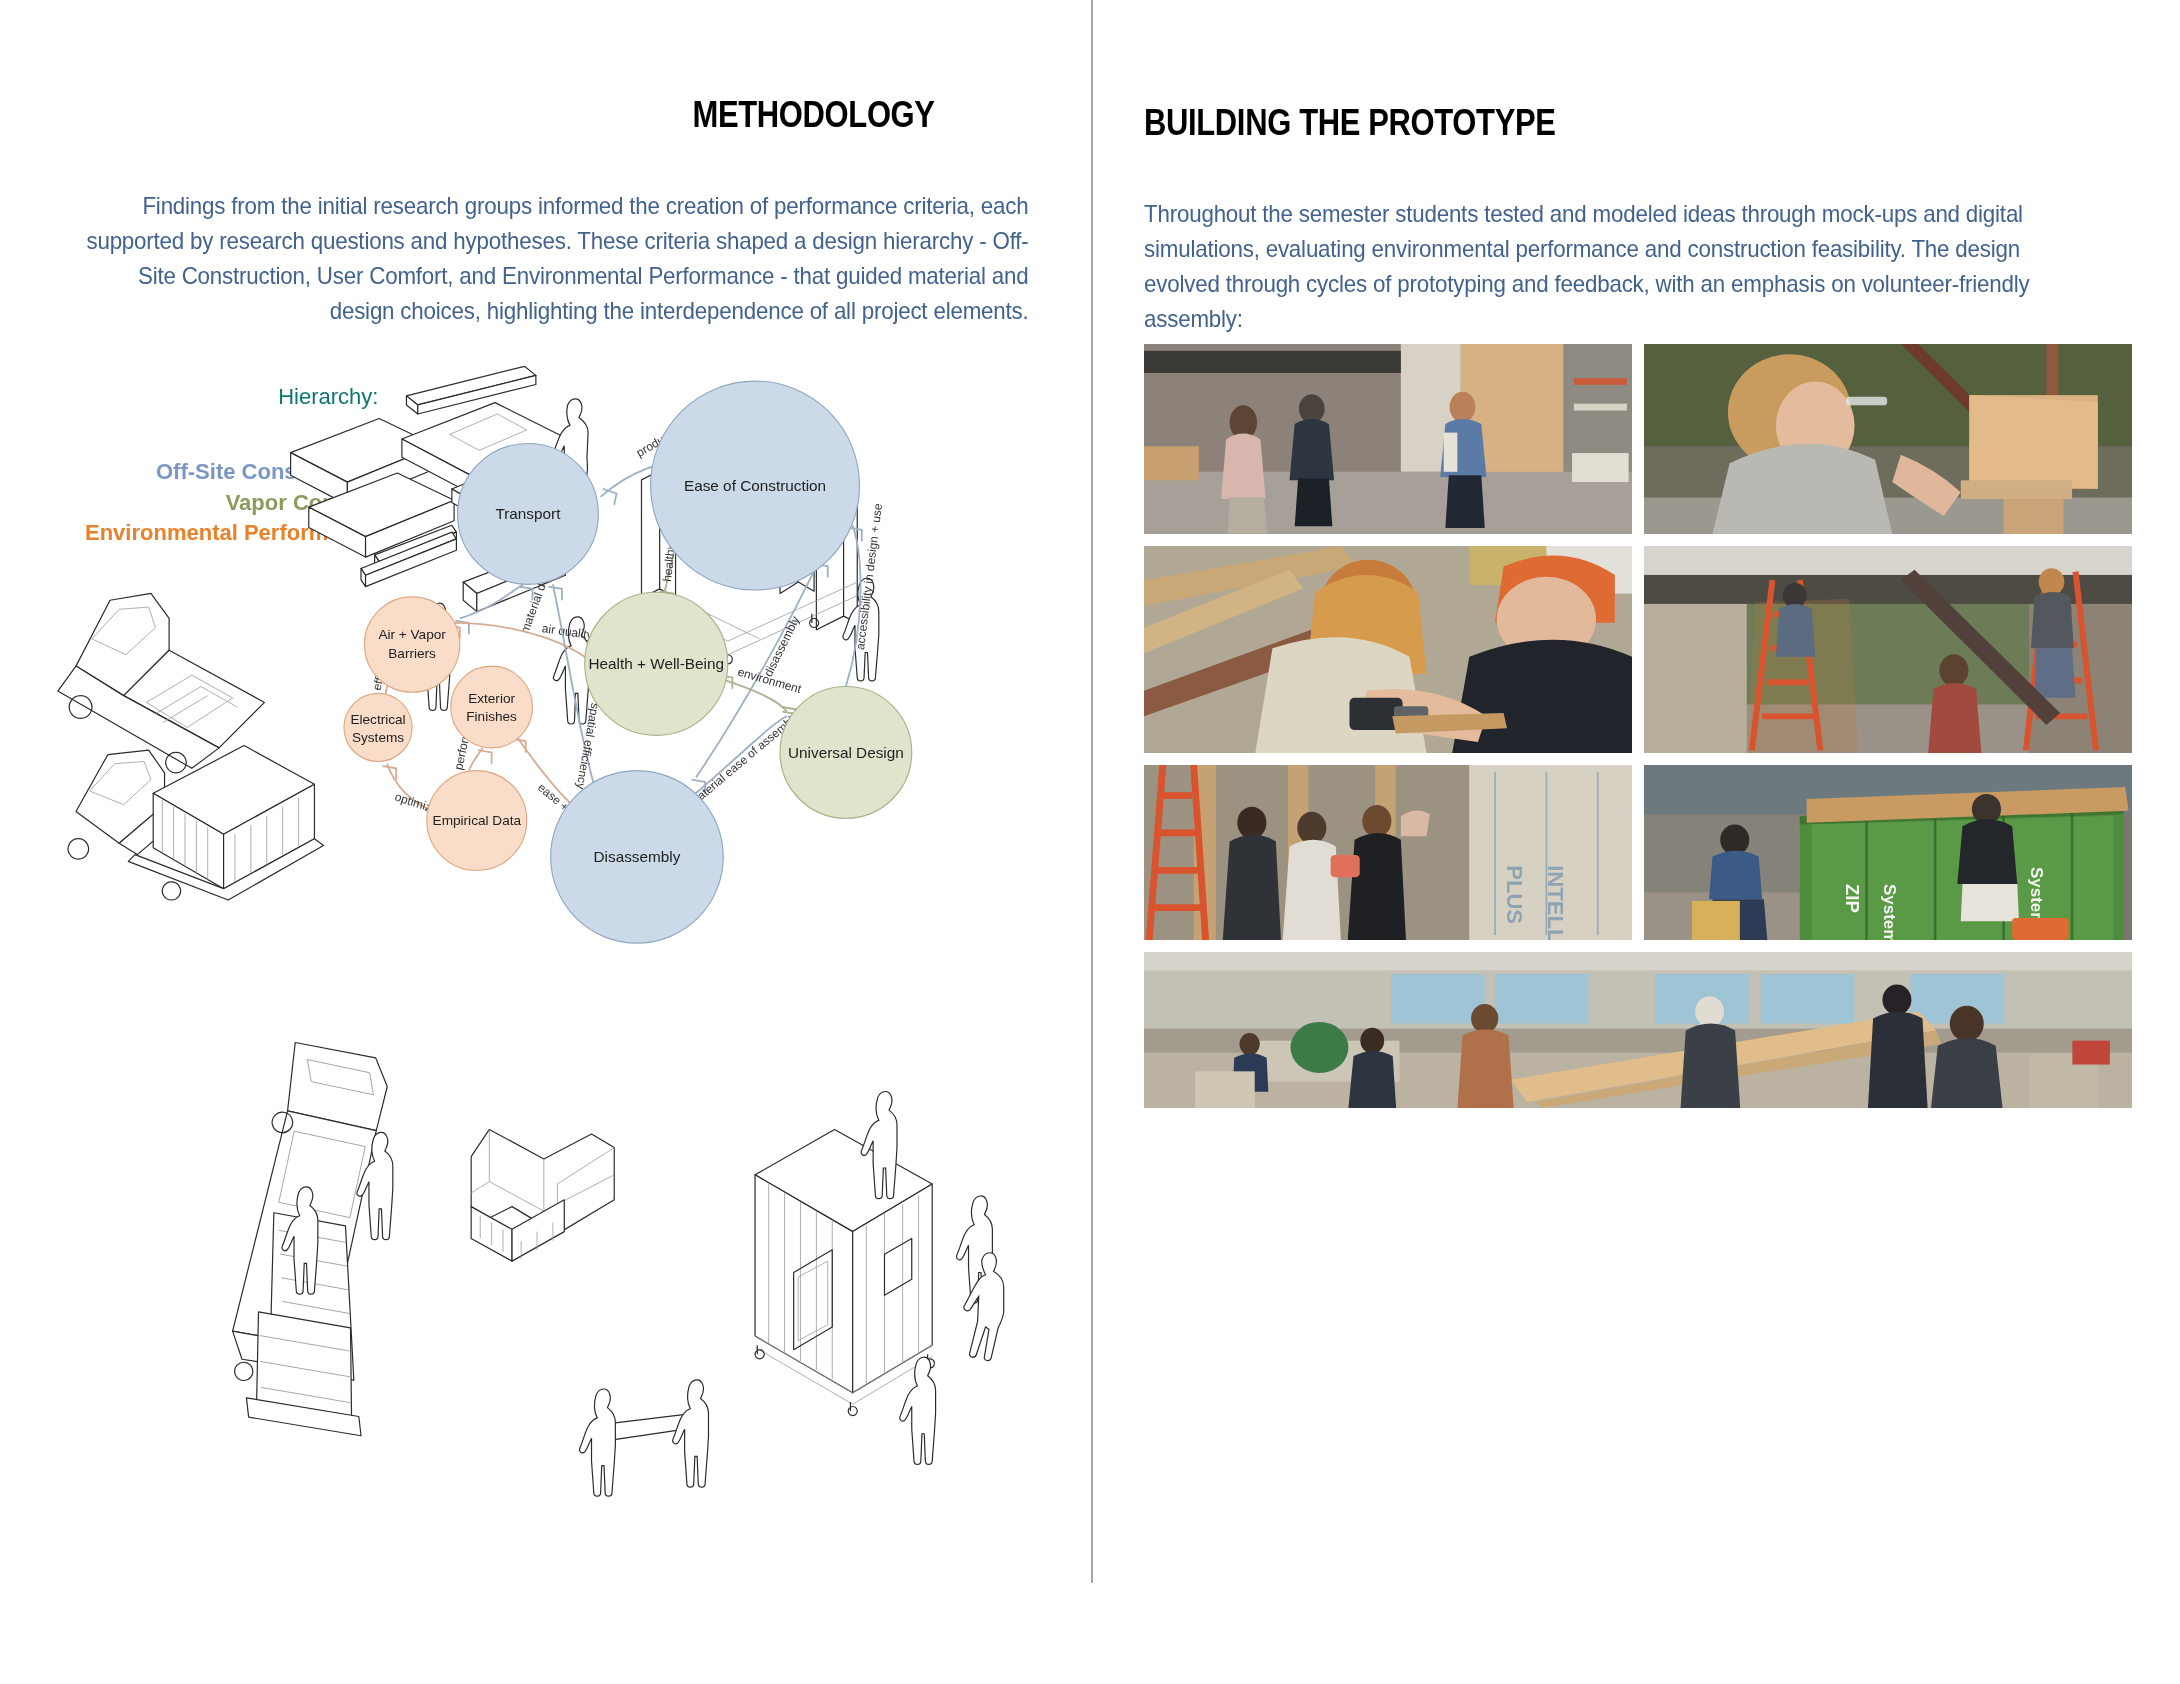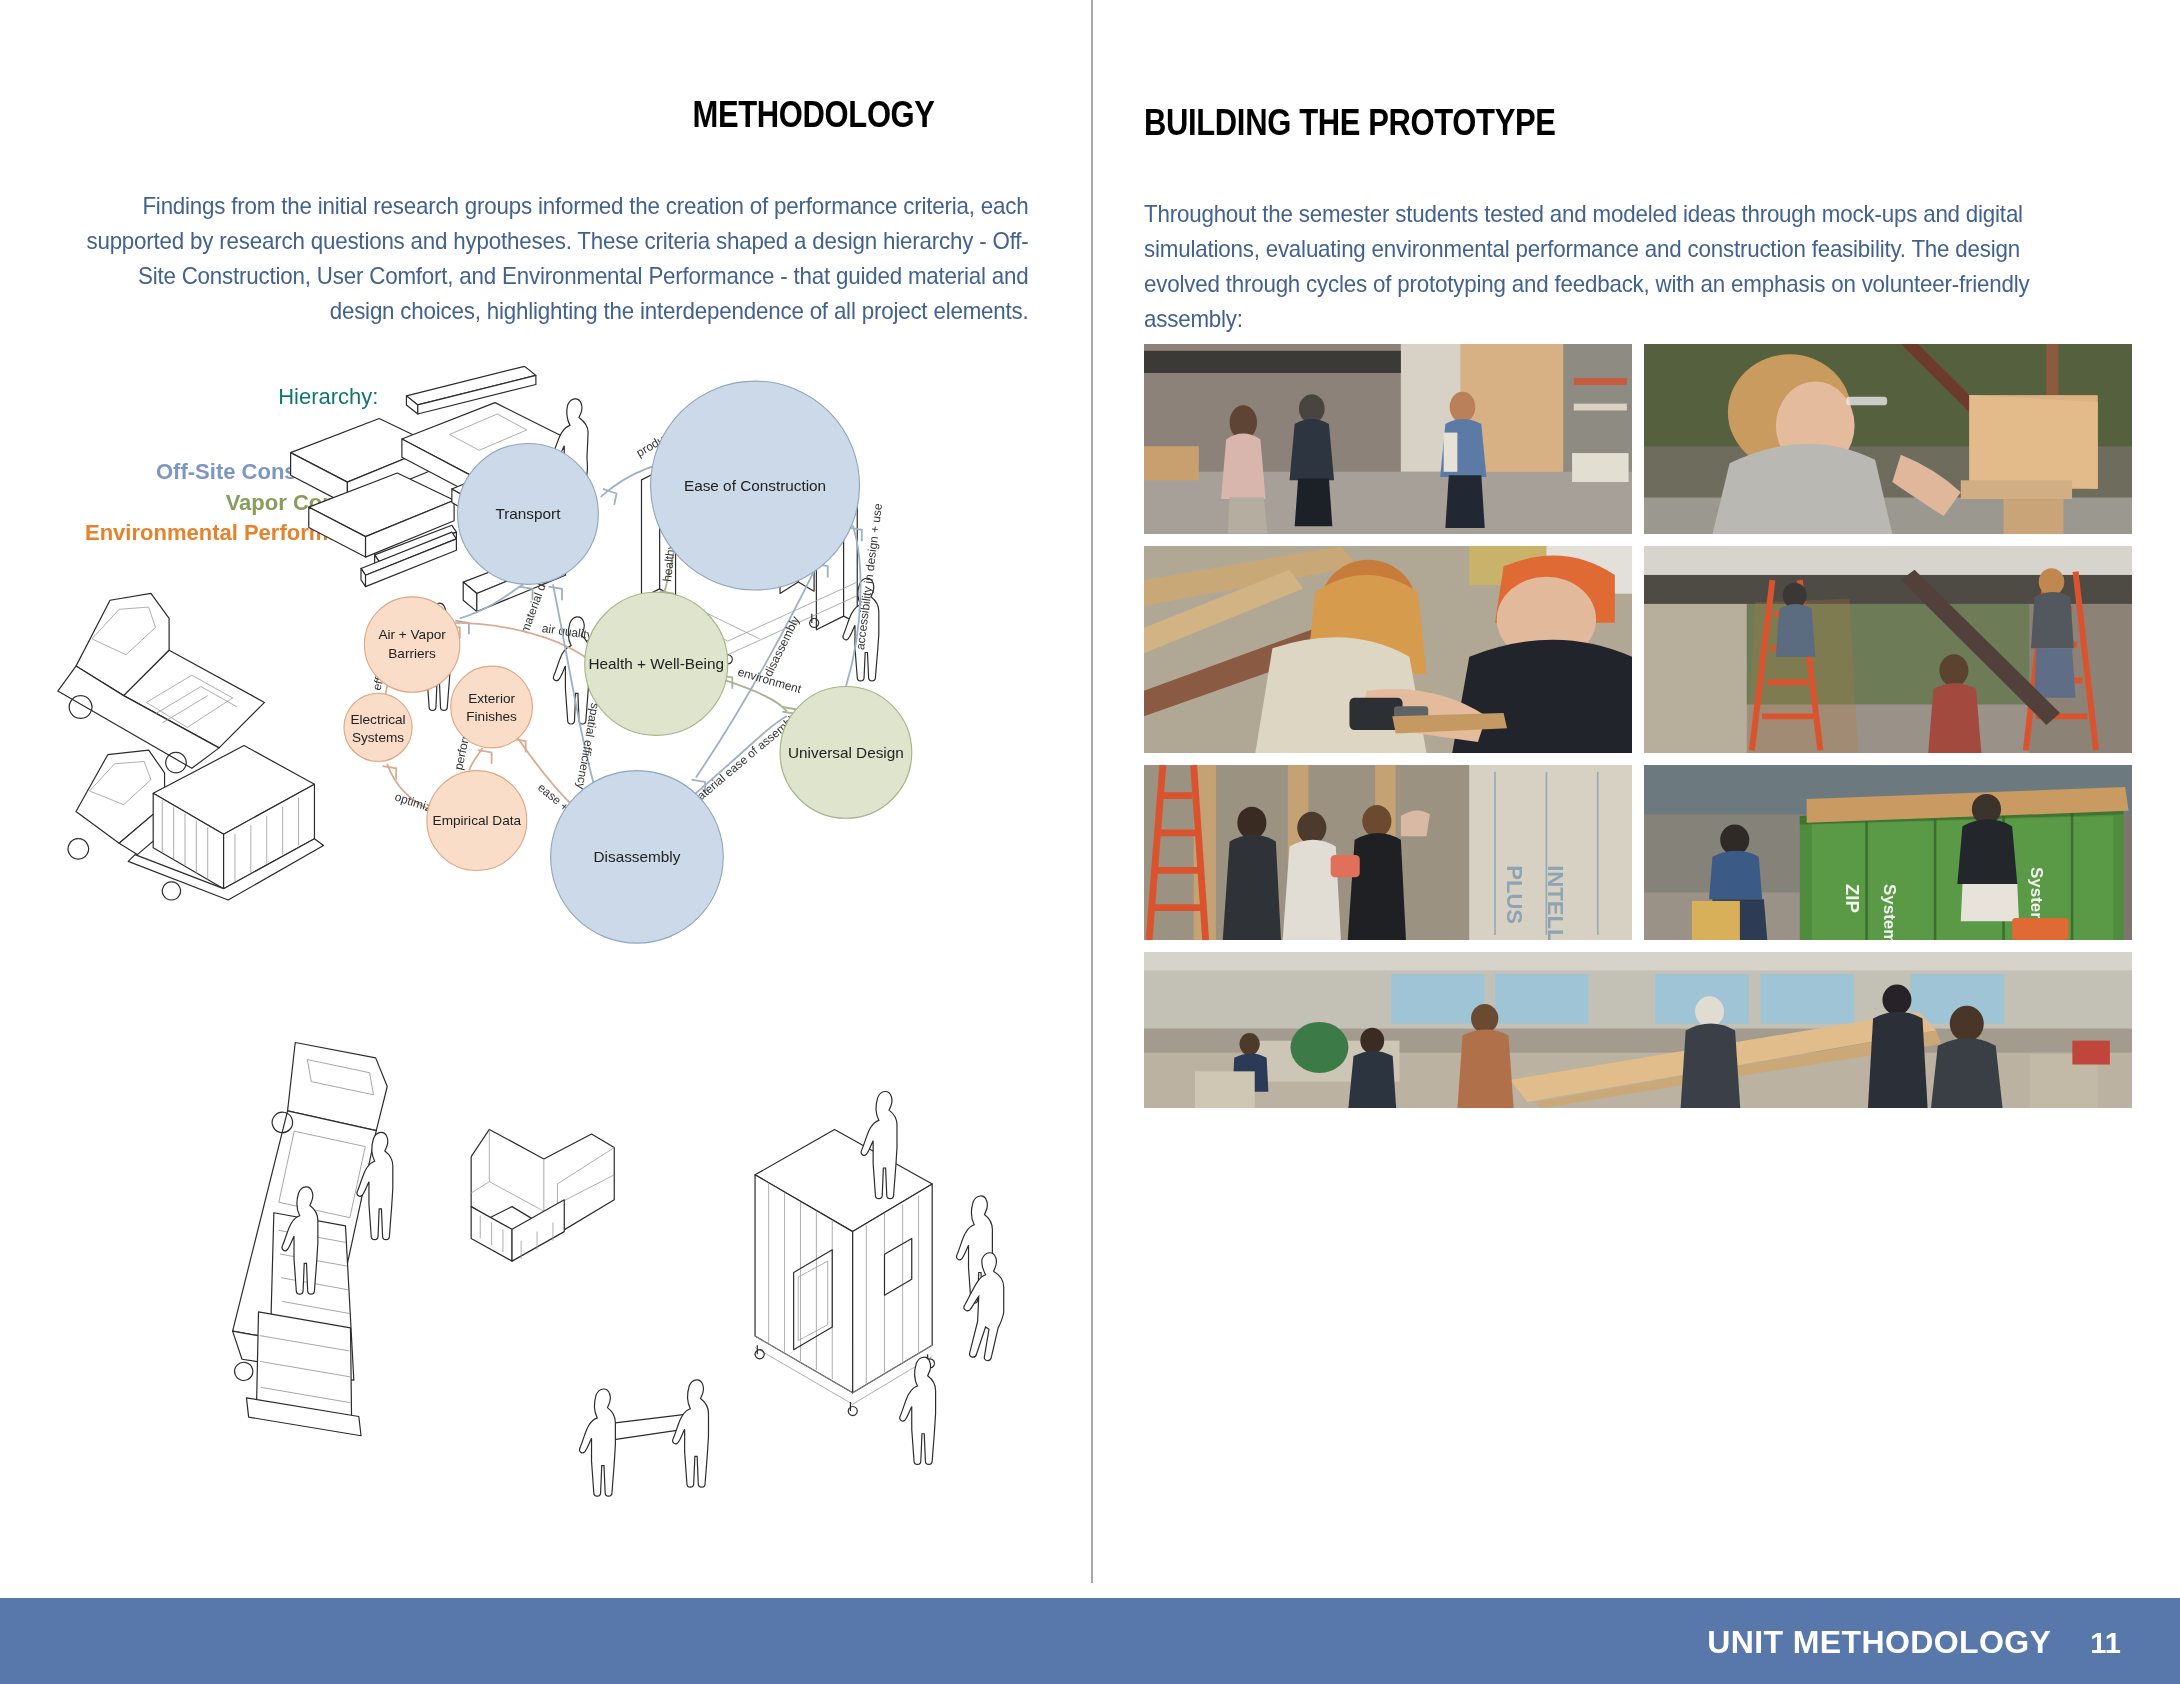--- a/index.html
+++ b/index.html
@@ -682,21 +682,15 @@
             <rect x="60" y="140" width="70" height="43" fill="#cfc7b4"></rect>
             <rect x="1040" y="120" width="80" height="63" fill="#c2b9a6"></rect>
             <rect x="1090" y="104" width="44" height="28" fill="#c0453a"></rect>
           </svg>
         </div>
       </div>
 
     </div>
   </div>
 
-  <div class="footer-bar">
-    <div class="footer-inner">
-      <span class="footer-title">UNIT METHODOLOGY</span>
-      <span class="footer-page">11</span>
-    </div>
-  </div>
 
 </div>
 
 
 </body></html>

